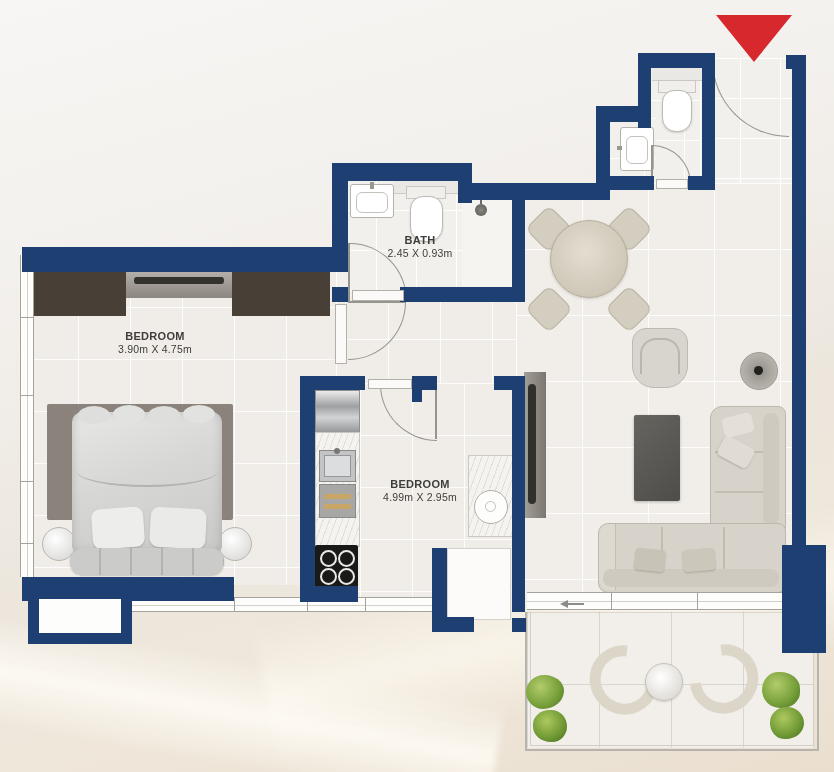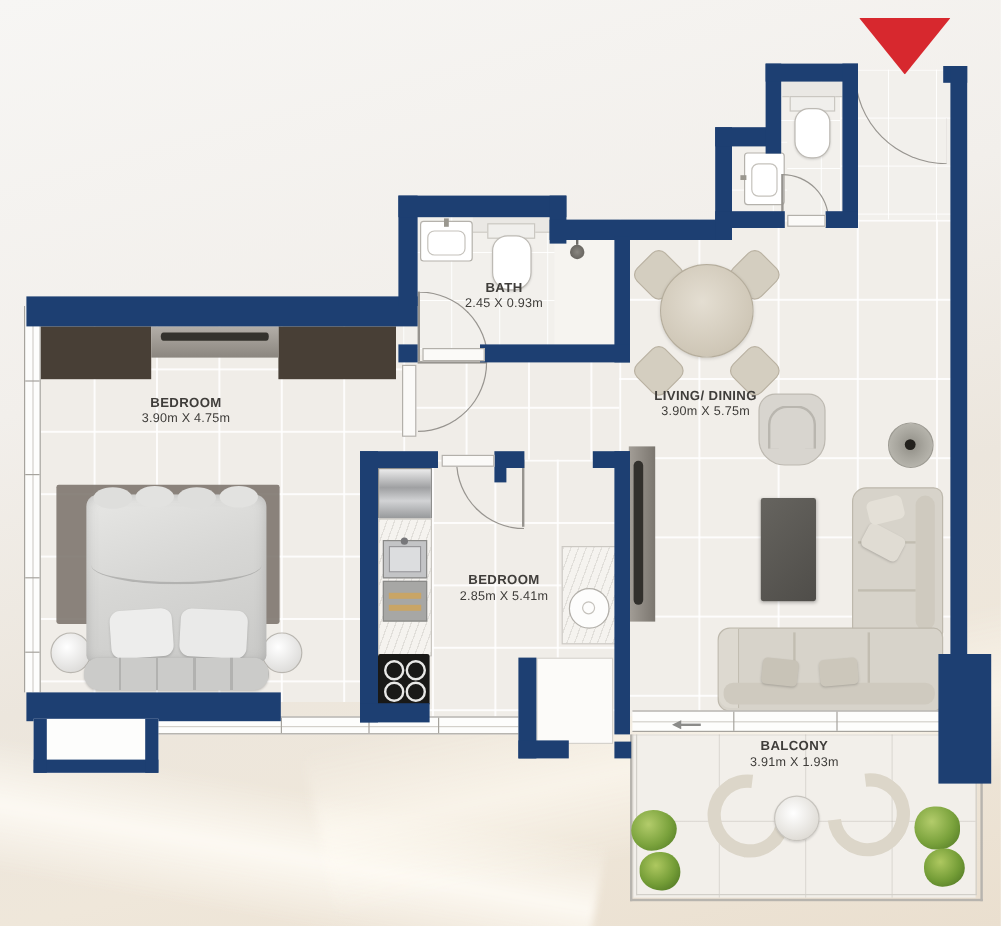--- a/index.html
+++ b/index.html
@@ -234,28 +234,20 @@
   <div class="thr" style="left:368px;top:379px;width:42px;height:8px;"></div>
 
   <div class="label" style="left:65px;top:330px;width:180px;">
     <div class="l1">BEDROOM</div>
     <div class="l2">3.90m X 4.75m</div>
   </div>
   <div class="label" style="left:350px;top:234px;width:140px;">
     <div class="l1">BATH</div>
     <div class="l2">2.45 X 0.93m</div>
   </div>
-  <div class="label" style="left:498px;top:324px;width:180px;">
-    <div class="l1">LIVING/ DINING</div>
-    <div class="l2">3.90m X 5.75m</div>
-  </div>
   <div class="label" style="left:340px;top:478px;width:160px;">
     <div class="l1">BEDROOM</div>
-    <div class="l2">2.85m X 5.41m</div>
-  </div>
-  <div class="label" style="left:582px;top:616px;width:160px;">
-    <div class="l1">BALCONY</div>
-    <div class="l2">3.91m X 1.93m</div>
+    <div class="l2">4.99m X 2.95m</div>
   </div>
 
   <div class="tri" style="left:716px;top:15px;width:76px;height:47px;"></div>
 
 </div>
 
 </body></html>

